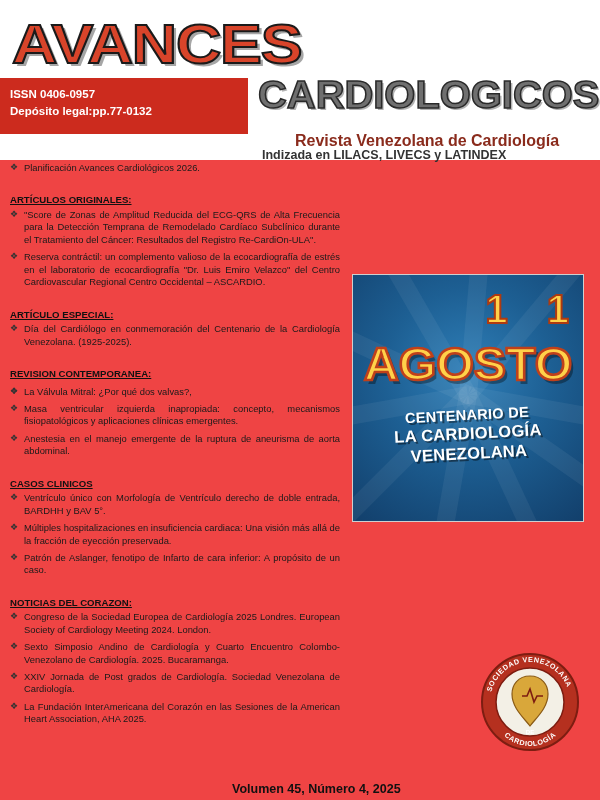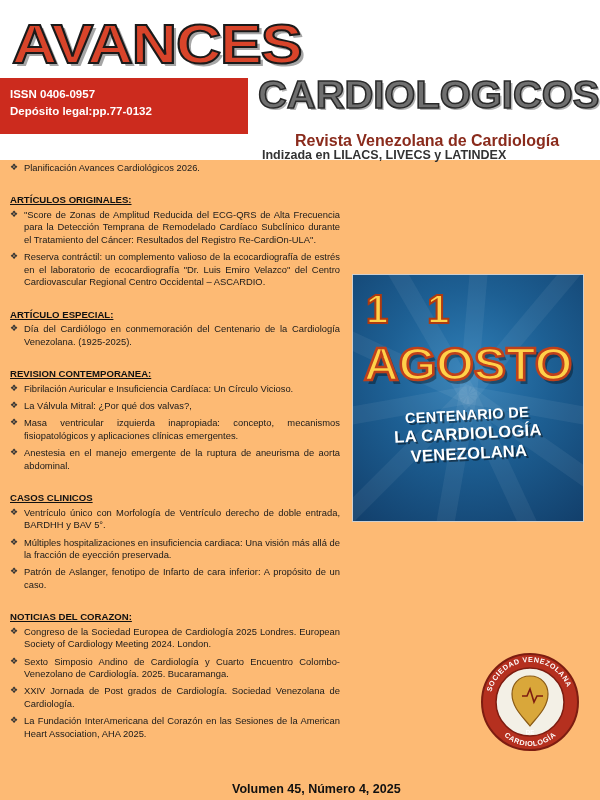--- a/index.html
+++ b/index.html
@@ -7,21 +7,21 @@
   body {
     width: 600px; height: 800px;
     font-family: "Liberation Sans", sans-serif;
     background: #ffffff;
     overflow: hidden;
     position: relative;
   }
   .page {
     width: 600px; height: 800px;
     position: relative;
-    background: #fdba74;
+    background: #ef4444;
   }
 
   
   .masthead {
     position: relative;
     height: 160px;
     width: 600px;
     background: #ffffff;
   }
   .avances {
@@ -133,22 +133,22 @@
   }
   .cover-img .ray {
     position: absolute;
     left: 50%; top: 45%;
     width: 260px; height: 18px;
     background: rgba(255,255,255,0.06);
     transform-origin: 0 50%;
   }
   .agosto-top {
     position: absolute;
-    top: 14px; left: 13px; width: 100%;
-    text-align: left;
+    top: 14px; left: 0; width: 100%;
+    text-align: right;
     font-weight: bold;
     font-size: 40px;
     color: #ffd24a;
     -webkit-text-stroke: 2px #b03a10;
     letter-spacing: 14px;
     line-height: 1;
   }
   .agosto-word {
     position: absolute;
     top: 66px; left: 0; width: 100%;
@@ -236,21 +236,21 @@
         <ul class="items">
           <li class="item"><span class="bullet">❖</span><span>"Score de Zonas de Amplitud Reducida del ECG-QRS de Alta Frecuencia para la Detección Temprana de Remodelado Cardíaco Subclínico durante el Tratamiento del Cáncer: Resultados del Registro Re-CardiOn-ULA".</span></li>
           <li class="item"><span class="bullet">❖</span><span>Reserva contráctil: un complemento valioso de la ecocardiografía de estrés en el laboratorio de ecocardiografía "Dr. Luis Emiro Velazco" del Centro Cardiovascular Regional Centro Occidental – ASCARDIO.</span></li>
         </ul>
         <div class="sec-head sp">ARTÍCULO ESPECIAL:</div>
         <ul class="items">
           <li class="item"><span class="bullet">❖</span><span>Día del Cardiólogo en conmemoración del Centenario de la Cardiología Venezolana.    (1925-2025).</span></li>
         </ul>
         <div class="sec-head sp">REVISION CONTEMPORANEA:</div>
         <ul class="items">
-          <li class="item"><span class="bullet">❖</span><span>Fibrilación Auricular e Insuficiencia Cardíaca: Un Círculo Vicioso.</span></li>
+          <li class="item"><span class="bullet">❖</span></li>
           <li class="item"><span class="bullet">❖</span><span>La Válvula Mitral: ¿Por qué dos valvas?,</span></li>
           <li class="item"><span class="bullet">❖</span><span>Masa ventricular izquierda inapropiada: concepto, mecanismos fisiopatológicos y aplicaciones clínicas emergentes.</span></li>
           <li class="item"><span class="bullet">❖</span><span>Anestesia en el manejo emergente de la ruptura de aneurisma de aorta abdominal.</span></li>
         </ul>
         <div class="sec-head sp">CASOS CLINICOS</div>
         <ul class="items">
           <li class="item"><span class="bullet">❖</span><span>Ventrículo único con Morfología de Ventrículo derecho de doble entrada, BARDHH y BAV 5°.</span></li>
           <li class="item"><span class="bullet">❖</span><span>Múltiples hospitalizaciones en insuficiencia cardiaca: Una visión más allá de la fracción de eyección preservada.</span></li>
           <li class="item"><span class="bullet">❖</span><span>Patrón de Aslanger, fenotipo de Infarto de cara inferior: A propósito de un caso.</span></li>
         </ul>

